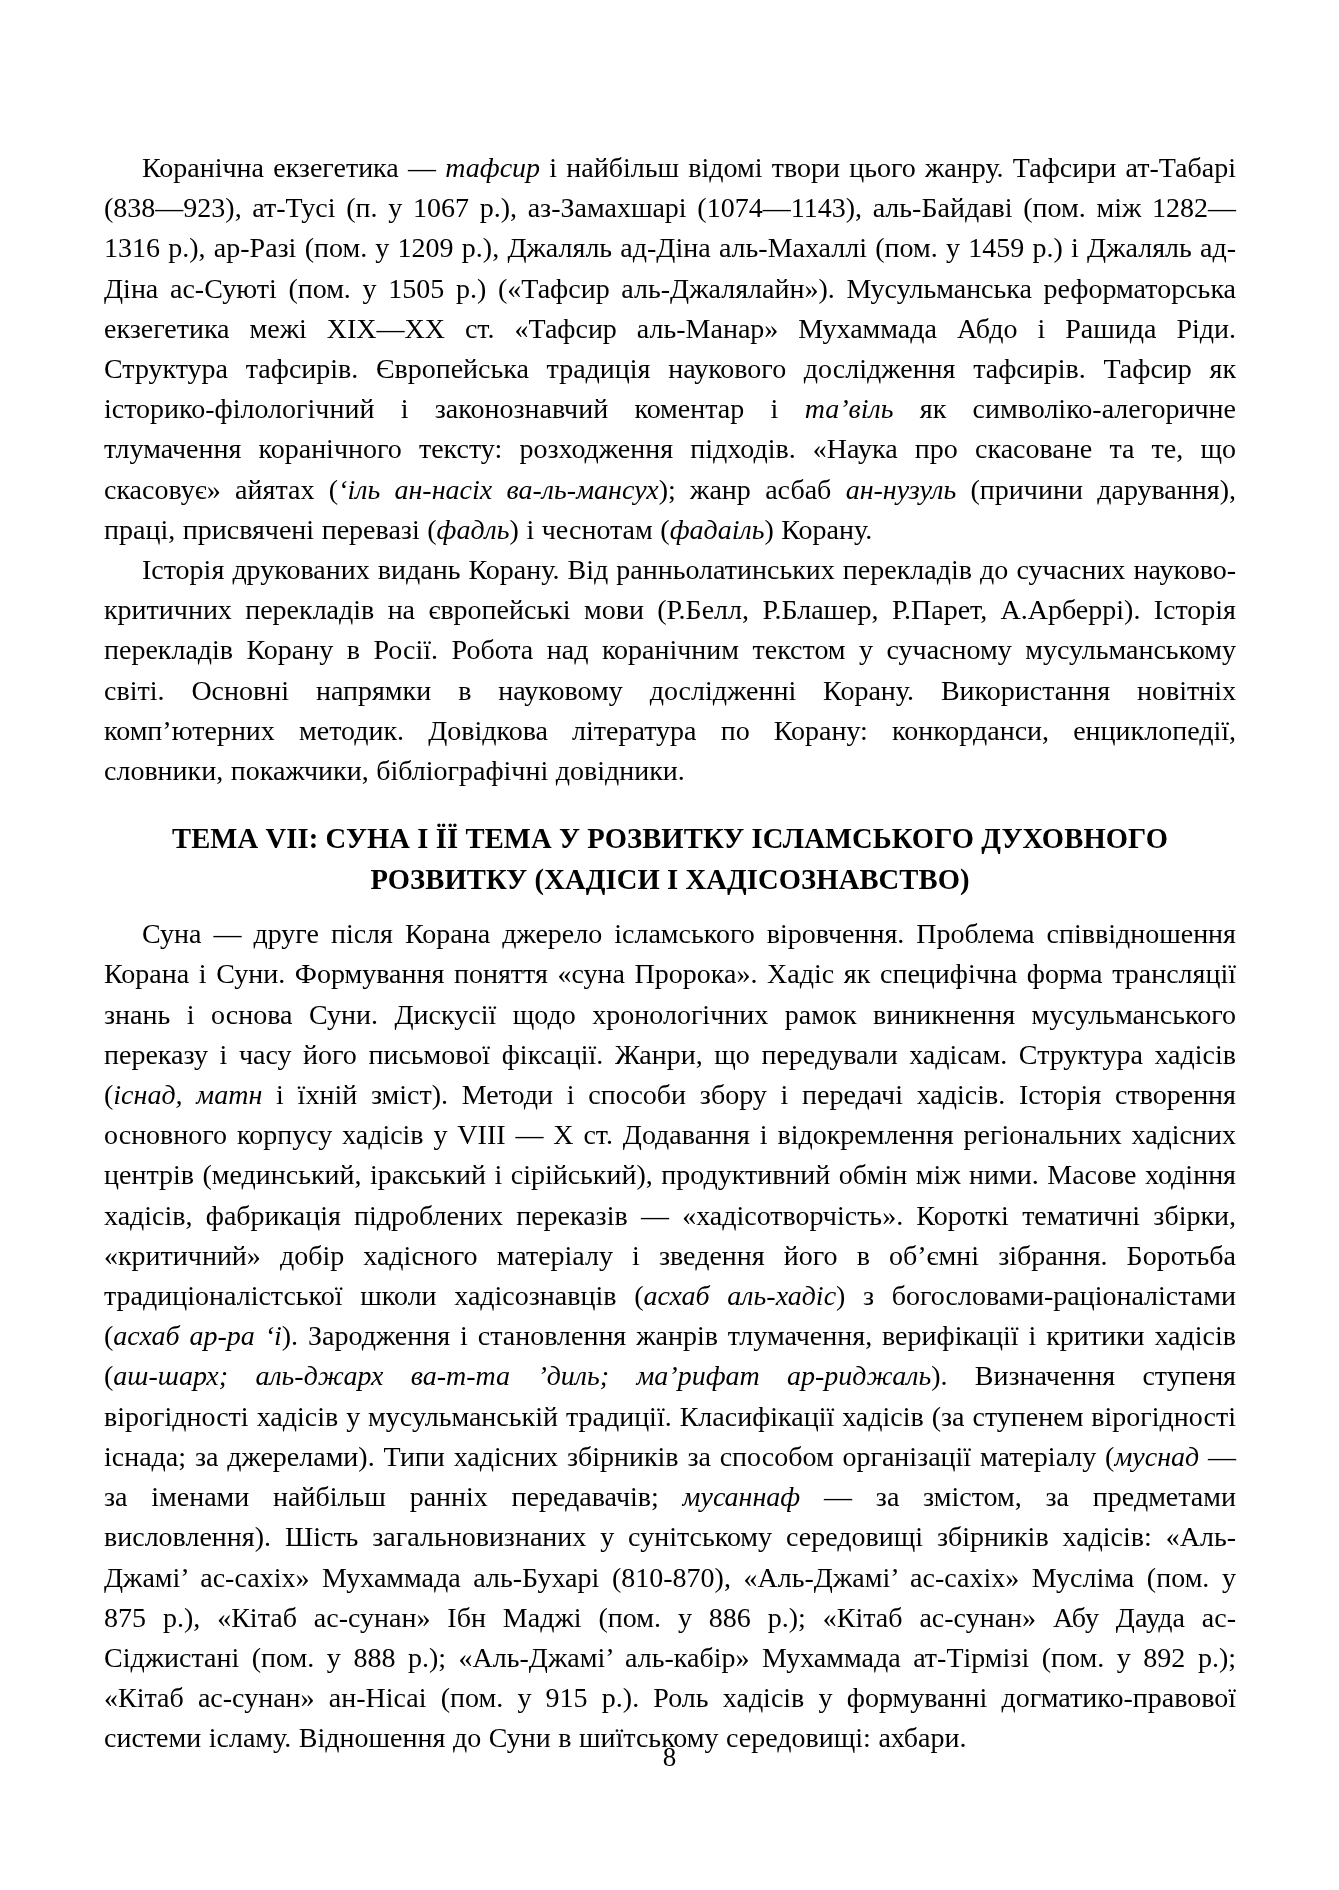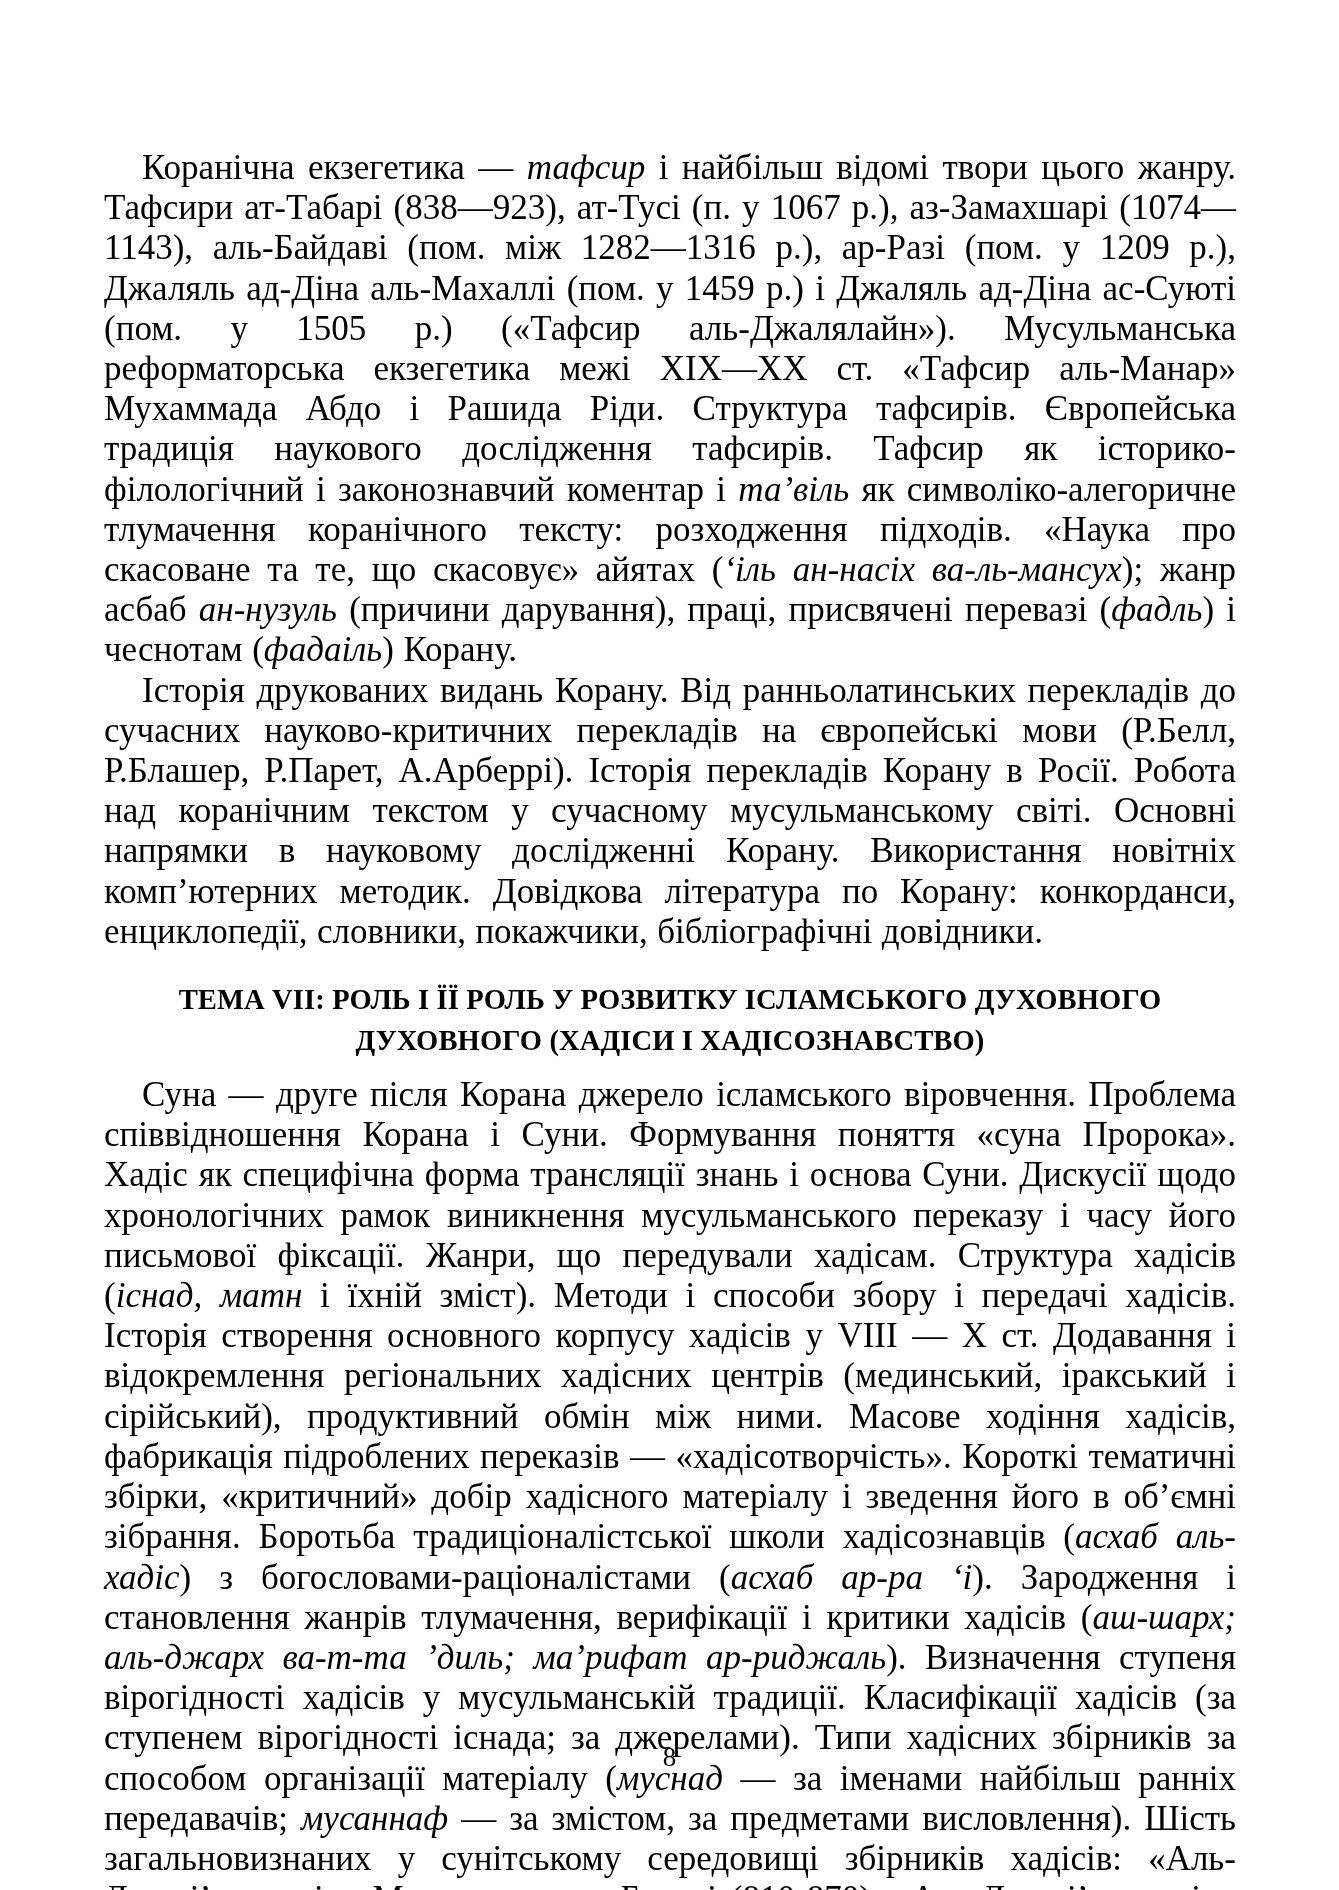--- a/index.html
+++ b/index.html
@@ -25,21 +25,21 @@
     box-sizing: border-box;
     padding: 148px 104px 0 104px;
   }
   .content {
     width: 1132px;
   }
   p.body-par {
     margin: 0;
     text-align: justify;
     text-indent: 38px;
-    font-size: 35px;
+    font-size: 28px;
     line-height: 40.2px;
     hyphens: manual;
     word-spacing: 0.02em;
   }
   .sec-heading {
     margin: 0;
     padding: 27px 0 14px 0;
     text-align: center;
     font-size: 28.6px;
     font-weight: bold;
@@ -69,22 +69,22 @@
 <body>
 
 <div class="page">
   <div class="content">
 
     <p class="body-par"><span>Коранічна екзегетика — </span><i>тафсир</i><span> і найбільш відомі твори цього жанру. Тафсири ат-Табарі (838—923), ат-Тусі (п. у 1067 р.), аз-Замахшарі (1074—1143), аль-Байдаві (пом. між 1282—1316 р.), ар-Разі (пом. у 1209 р.), Джаляль ад-Діна аль-Махаллі (пом. у 1459 р.) і Джаляль ад-Діна ас-Суюті (пом. у 1505 р.) («Тафсир аль-Джалялайн»). Мусульманська реформаторська екзегетика межі XIX—XX ст. «Тафсир аль-Манар» Мухаммада Абдо і Рашида Ріди. Структура тафсирів. Європейська традиція наукового дослідження тафсирів. Тафсир як історико-філологічний і законознавчий коментар і </span><i>та’віль</i><span> як символіко-алегоричне тлумачення коранічного тексту: розходження підходів. «Наука про скасоване та те, що скасовує» айятах (</span><i>‘іль ан-насіх ва-ль-мансух</i><span>); жанр асбаб </span><i>ан-нузуль</i><span> (причини дарування), праці, присвячені перевазі (</span><i>фадль</i><span>) і чеснотам (</span><i>фадаіль</i><span>) Корану.</span></p>
 
     <p class="body-par"><span>Історія друкованих видань Корану. Від ранньолатинських перекладів до сучасних науково-критичних перекладів на європейські мови (Р.Белл, Р.Блашер, Р.Парет, А.Арберрі). Історія перекладів Корану в Росії. Робота над коранічним текстом у сучасному мусульманському світі. Основні напрямки в науковому дослідженні Корану. Використання новітніх комп’ютерних методик. Довідкова література по Корану: конкордан­си, енциклопедії, словники, покажчики, бібліографічні довідники.</span></p>
 
     <h2 class="sec-heading">
-      <span class="hl">ТЕМА VII: РОЛЬ І ЇЇ РОЛЬ У РОЗВИТКУ ІСЛАМСЬКОГО ДУХОВНОГО</span>
-      <span class="hl2">ДУХОВНОГО (ХАДІСИ І ХАДІСОЗНАВСТВО)</span>
+      <span class="hl">ТЕМА VII: СУНА І ЇЇ ТЕМА У РОЗВИТКУ ІСЛАМСЬКОГО ДУХОВНОГО</span>
+      <span class="hl2">РОЗВИТКУ (ХАДІСИ І ХАДІСОЗНАВСТВО)</span>
     </h2>
 
     <p class="body-par"><span>Суна — друге після Корана джерело ісламського віровчення. Проблема співвідношення Корана і Суни. Формування поняття «суна Пророка». Хадіс як специфічна форма трансляції знань і основа Суни. Дискусії щодо хронологічних рамок виникнення мусульманського переказу і часу його письмової фіксації. Жанри, що передували хадісам. Структура хадісів (</span><i>існад, матн</i><span> і їхній зміст). Методи і способи збору і передачі хадісів. Історія створення основного корпусу хадісів у VIII — X ст. Додавання і відокремлення регіональних хадісних центрів (мединський, іракський і сірійський), продуктивний обмін між ними. Масове ходіння хадісів, фабрикація підроблених переказів — «хадісотворчість». Короткі тематичні збірки, «критичний» добір хадісного матеріалу і зведення його в об’ємні зібрання. Боротьба традиціоналістської школи хадісознавців (</span><i>асхаб аль-хадіс</i><span>) з богословами-раціоналістами (</span><i>асхаб ар-ра ‘і</i><span>). Зародження і становлення жанрів тлумачення, верифікації і критики хадісів (</span><i>аш-шарх; аль-джарх ва-т-та ’диль; ма’рифат ар-риджаль</i><span>). Визначення ступеня вірогідності хадісів у мусульманській традиції. Класифікації хадісів (за ступенем вірогідності існада; за джерелами). Типи хадісних збірників за способом організації матеріалу (</span><i>муснад</i><span> — за іменами найбільш ранніх передавачів; </span><i>мусаннаф</i><span> — за змістом, за предметами висловлення). Шість загальновизнаних у сунітському середовищі збірників хадісів: «Аль-Джамі’ ас-сахіх» Мухаммада аль-Бухарі (810-870), «Аль-Джамі’ ас-сахіх» Мусліма (пом. у 875 р.), «Кітаб ас-сунан» Ібн Маджі (пом. у 886 р.); «Кітаб ас-сунан» Абу Дауда ас-Сіджистані (пом. у 888 р.); «Аль-Джамі’ аль-кабір» Мухаммада ат-Тірмізі (пом. у 892 р.); «Кітаб ас-сунан» ан-Нісаі (пом. у 915 р.). Роль хадісів у формуванні догматико-правової системи ісламу. Відношення до Суни в шиїтському середовищі: ахбари.</span></p>
 
 
   </div>
 
   <div class="page-number">8</div>
 </div>
 

